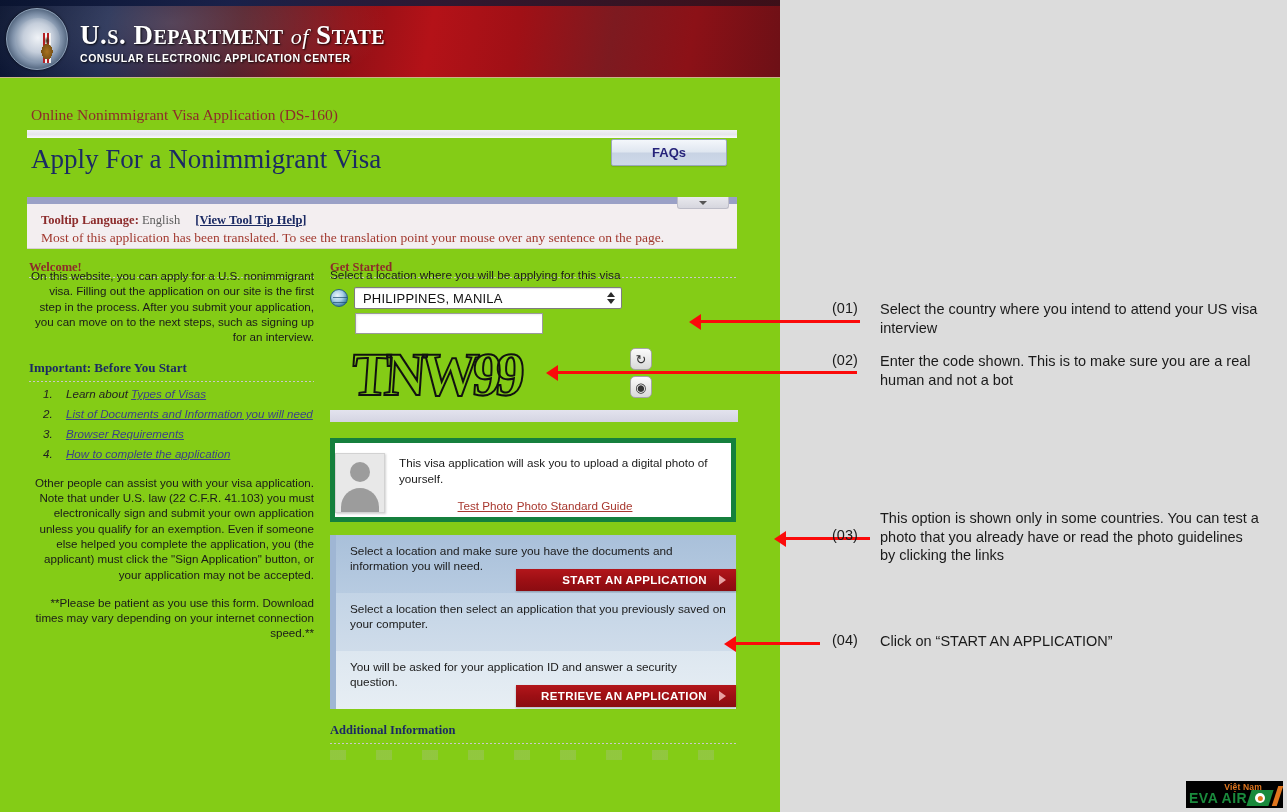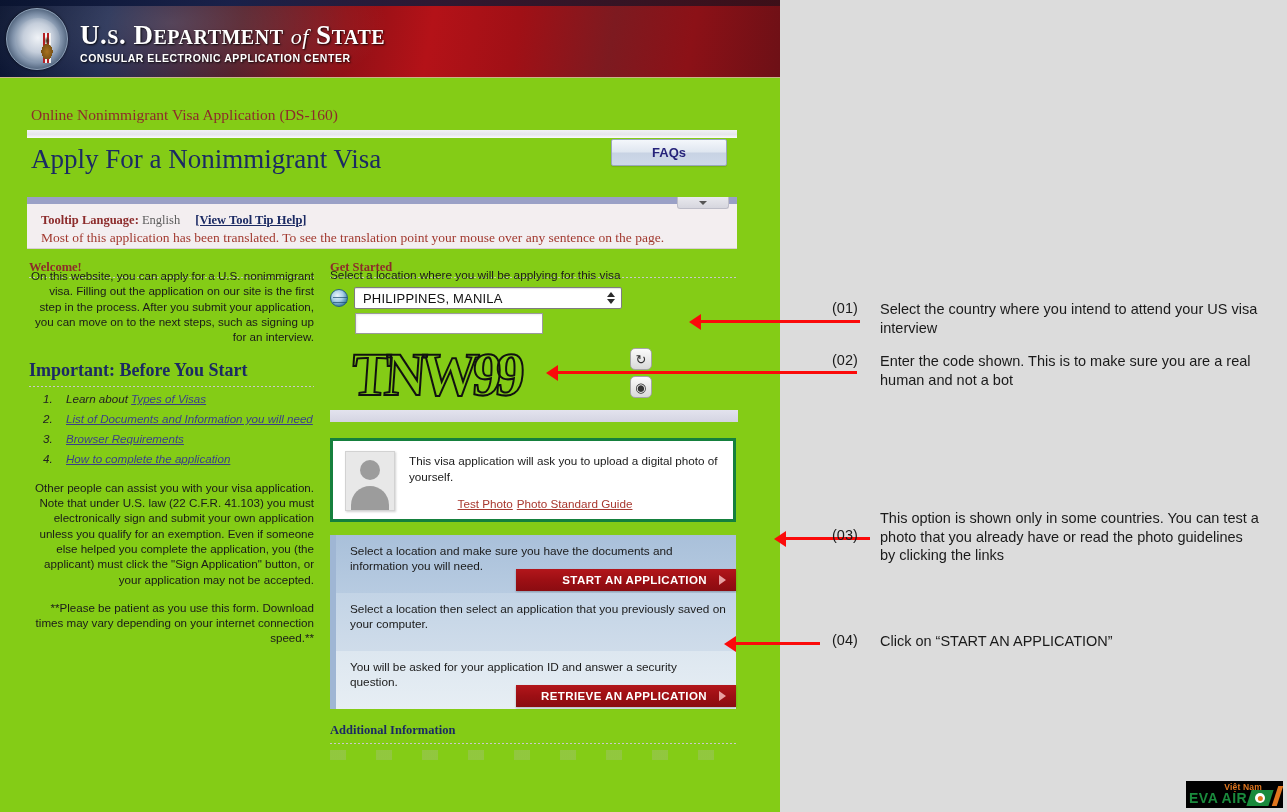--- a/index.html
+++ b/index.html
@@ -210,22 +210,22 @@
     display:flex; align-items:center; justify-content:center;
     font-size:13px; color:#333; line-height:1;
   }
   #captcha-strip {
     margin-top:8px; margin-left:0; width:408px; height:12px;
     background:linear-gradient(180deg,#e3e3ee,#d4d4e2);
   }
 
   
   #photo-box {
-    margin-top:16px; width:406px; height:84px; border:3px solid #15803d; background:#fff;
-    display:flex; align-items:flex-start; padding:10px 12px; gap:14px;justify-content:center;
+    margin-top:16px; width:406px; height:84px; border:5px solid #15803d; background:#fff;
+    display:flex; align-items:flex-start; padding:10px 0; gap:14px;justify-content:center;
   }
   .avatar {
     width:50px; height:60px; background:#e8e8e8; border:1px solid #d2d2d2;
     position:relative; overflow:hidden; box-shadow:1px 1px 2px rgba(0,0,0,.18); flex:0 0 auto;
   }
   .avatar:before{
     content:""; position:absolute; left:50%; top:8px; transform:translateX(-50%);
     width:20px; height:20px; border-radius:50%; background:#9c9c9c;
   }
   .avatar:after{
@@ -349,21 +349,21 @@
       <div class="tt-line2">Most of this application has been translated. To see the translation point your mouse over any sentence on the page.</div>
     </div>
 
     <div class="sec-head" style="left:29px; top:182px;">Welcome!</div>
     <div class="hr-dot" style="left:29px; top:199px; width:285px;"></div>
 
     <div id="left">
       <div class="body-txt">On this website, you can apply for a U.S. nonimmigrant visa. Filling out the application on our site is the first step in the process. After you submit your application, you can move on to the next steps, such as signing up for an interview.</div>
 
       <div style="height:16px"></div>
-      <div style="font-family:'Liberation Serif',serif;font-size:18px;font-weight:700;color:#1b2a63;">Important: Before You Start</div>
+      <div style="font-family:'Liberation Serif',serif;font-size:13px;font-weight:700;color:#1b2a63;">Important: Before You Start</div>
       <div class="hr-dot" style="position:relative;left:0;top:5px;width:285px;"></div>
 
       <ol class="steps">
         <li>
           <span class="num">1.</span>
           <span>Learn about </span><a>Types of Visas</a>
         </li>
         <li>
           <span class="num">2.</span>
           <a>List of Documents and Information you will need</a>

